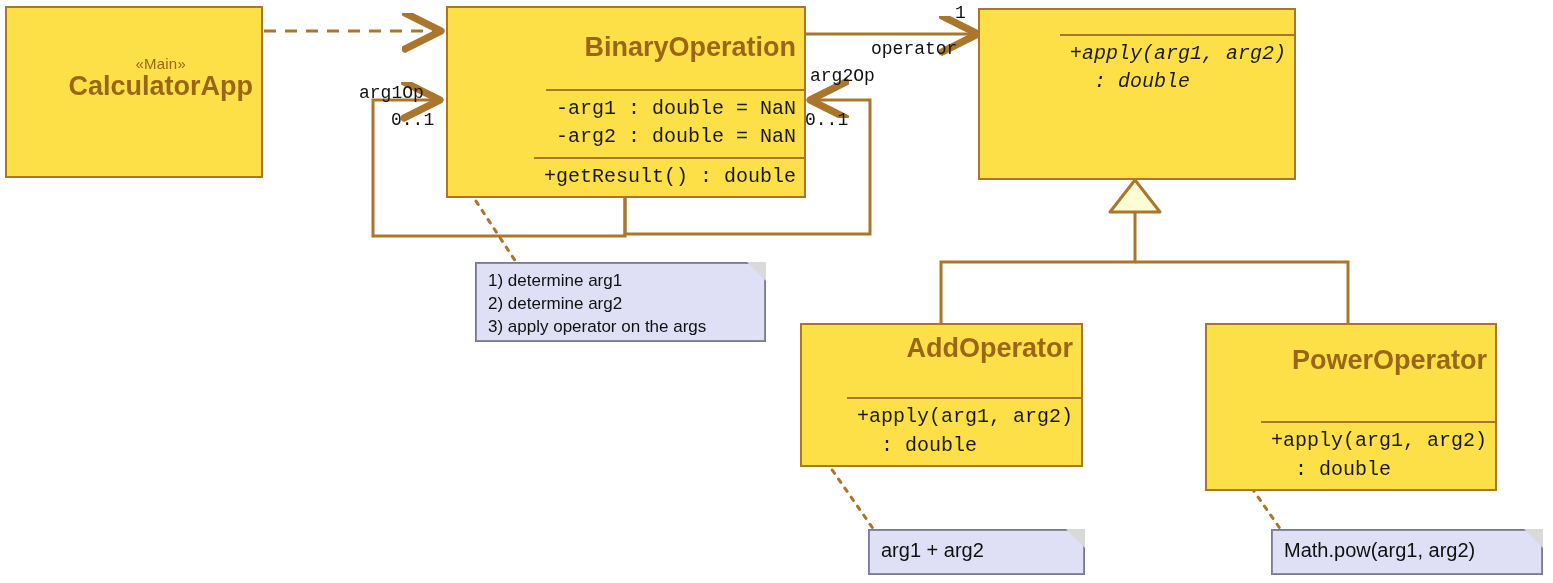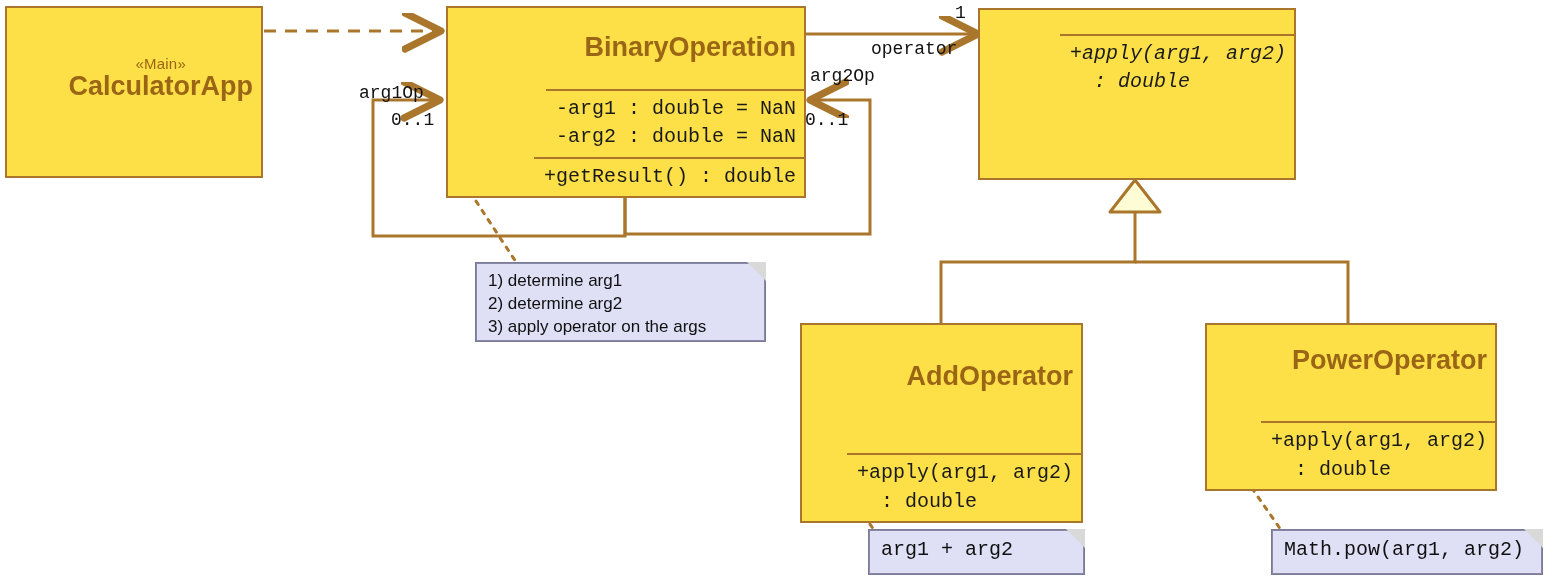--- a/index.html
+++ b/index.html
@@ -92,21 +92,21 @@
     padding: 6px 10px 6px 11px;
     white-space: pre;
     color: #111111;
   }
   .note-text-sans {
     font-family: "Liberation Sans", sans-serif;
     font-size: 17px;
     line-height: 1.35;
   }
   .note-text-mono {
-    font-family: Liberation Mono, monospace;
+    font-family: Liberation Sans, sans-serif;
     font-size: 20px;
     line-height: 1.3;
   }
   .note-fold {
     position: absolute;
     right: -1px;
     top: -1px;
     width: 0;
     height: 0;
     border-left: 19px solid transparent;
@@ -184,21 +184,21 @@
 -arg2 : double = NaN</div>
     <div class="cls-ops divider">+getResult() : double</div>
   </div>
 
   <div class="uml-class" style="left:978px; top:8px; width:318px; height:172px;">
     <div class="cls-attrs divider empty"></div>
     <div class="cls-ops divider italic-ops">+apply(arg1, arg2)
   : double</div>
   </div>
 
-  <div class="uml-class" style="left:800px; top:323px; width:283px; height:200px;">
+  <div class="uml-class" style="left:800px; top:323px; width:283px; height:144px;">
     <div class="cls-name">
       <span class="cname-text">AddOperator</span>
     </div>
     <div class="cls-attrs divider empty"></div>
     <div class="cls-ops divider">+apply(arg1, arg2)
   : double</div>
   </div>
 
   <div class="uml-class" style="left:1205px; top:323px; width:292px; height:168px;">
     <div class="cls-name">

